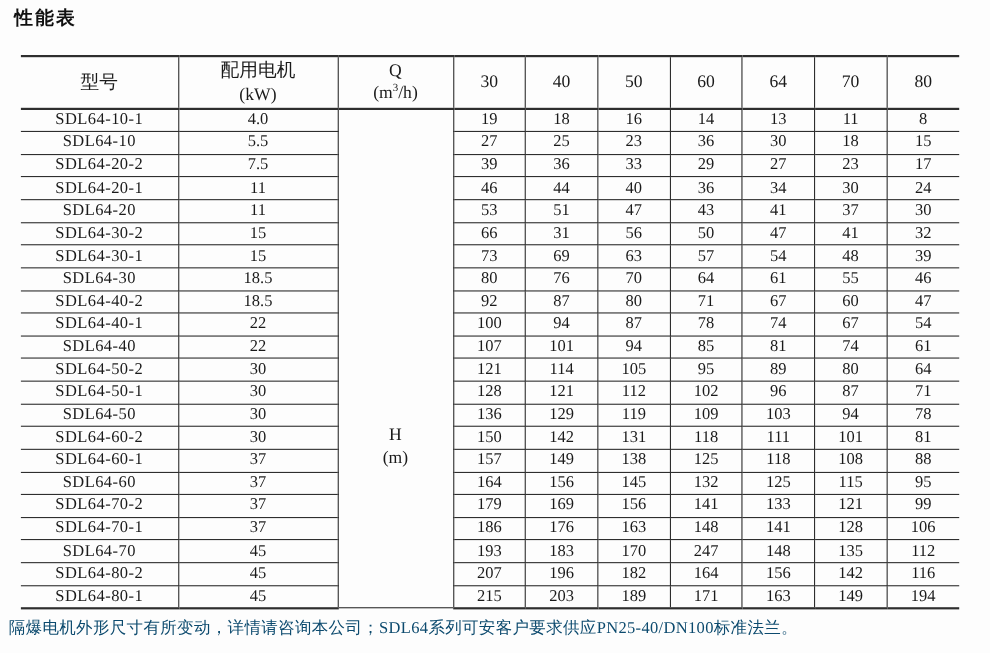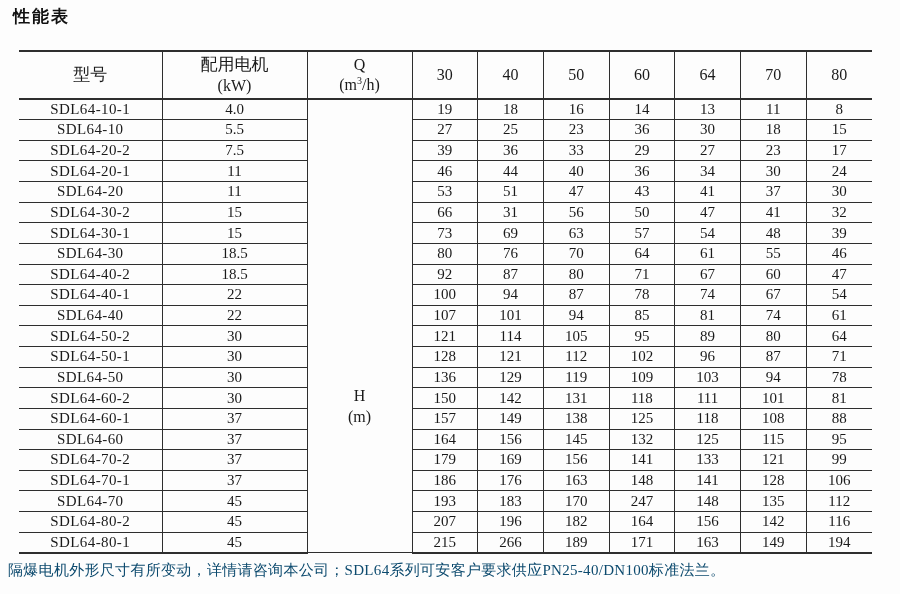--- a/index.html
+++ b/index.html
@@ -342,21 +342,21 @@
         <td>182</td>
         <td>164</td>
         <td>156</td>
         <td>142</td>
         <td class="no-right">116</td>
       </tr>
       <tr>
         <td class="model-cell no-left">SDL64-80-1</td>
         <td>45</td>
         <td>215</td>
-        <td>266</td>
+        <td>203</td>
         <td>189</td>
         <td>171</td>
         <td>163</td>
         <td>149</td>
         <td class="no-right">194</td>
       </tr>
     </tbody>
 </table>
 
 <div class="footnote">隔爆电机外形尺寸有所变动，详情请咨询本公司；SDL64系列可安客户要求供应PN25-40/DN100标准法兰。</div>

